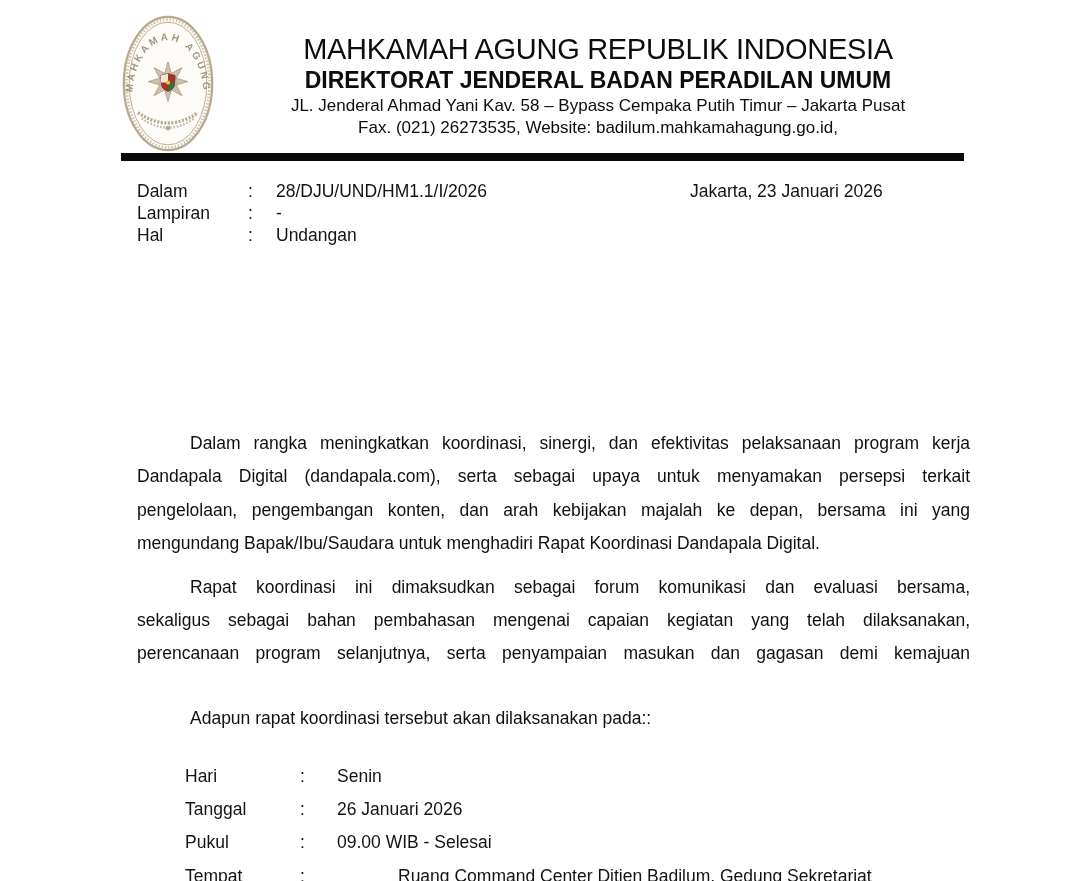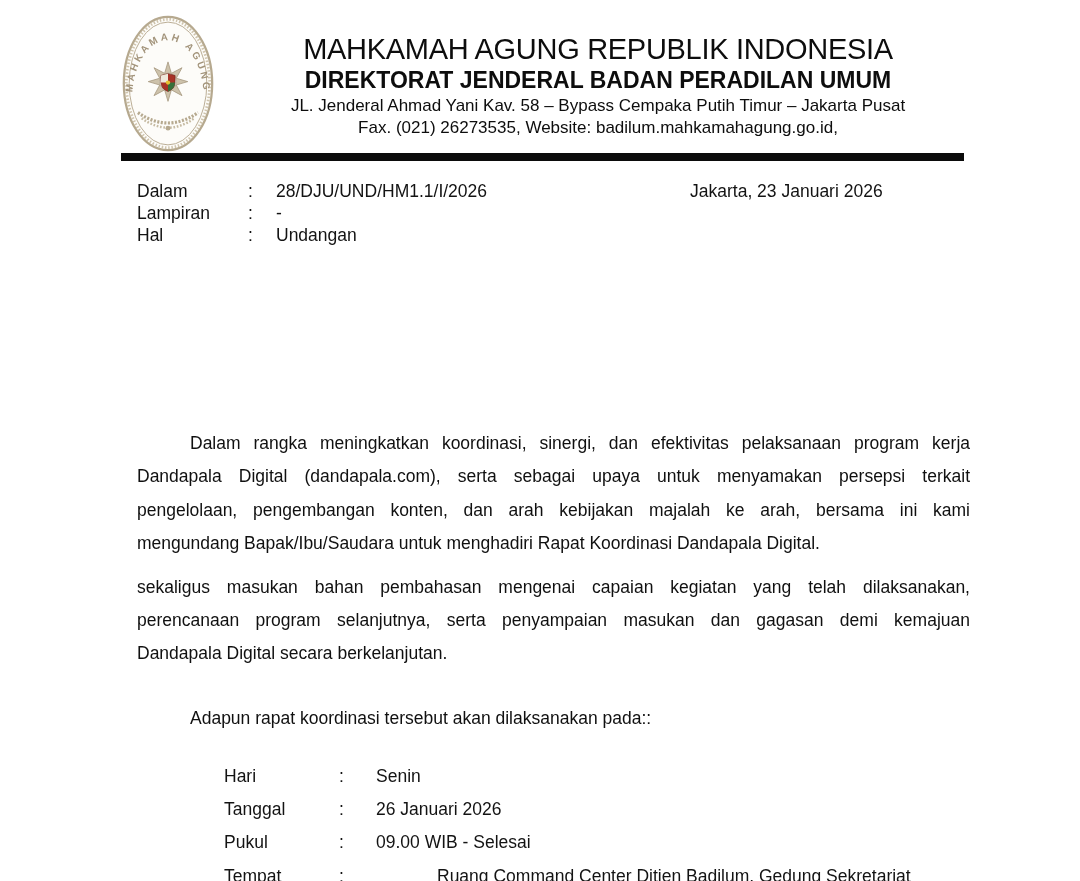--- a/index.html
+++ b/index.html
@@ -30,21 +30,21 @@
   
   .body-text{position:absolute;left:137px;top:427px;width:833px;font-size:17.5px;color:#101010;}
   .para{margin:0;}
   .para .line{line-height:33.4px;text-align:justify;text-align-last:justify;}
   .para .line.first{padding-left:53px;}
   .para .line.last{text-align:left;text-align-last:left;}
   .para.second{margin-top:10px;}
   .intro-line{margin-top:32px;line-height:30px;padding-left:53px;}
   
   .details{position:absolute;left:185px;top:760px;font-size:17.5px;}
-  .detail-row{display:flex;line-height:33.2px;margin-left:39px;}
+  .detail-row{display:flex;line-height:33.2px;}
   .detail-label{width:115px;}
   .detail-colon{width:37px;}
   .detail-row.tempat .detail-value{padding-left:61px;white-space:nowrap;}
 </style>
 </head>
 <body>
 
 <div class="page">
 
   <div class="seal">
@@ -102,27 +102,27 @@
       <span class="meta-value">Undangan</span>
     </div>
   </div>
   <div class="dateline">Jakarta, 23 Januari 2026</div>
 
 
   <div class="body-text">
     <div class="para first">
       <div class="line first">Dalam rangka meningkatkan koordinasi, sinergi, dan efektivitas pelaksanaan program kerja</div>
       <div class="line">Dandapala Digital (dandapala.com), serta sebagai upaya untuk menyamakan persepsi terkait</div>
-      <div class="line">pengelolaan, pengembangan konten, dan arah kebijakan majalah ke arah, bersama ini kami</div>
+      <div class="line">pengelolaan, pengembangan konten, dan arah kebijakan majalah ke depan, bersama ini yang</div>
       <div class="line last">mengundang Bapak/Ibu/Saudara untuk menghadiri Rapat Koordinasi Dandapala Digital.</div>
     </div>
     <div class="para second">
-      <div class="line">sekaligus masukan bahan pembahasan mengenai capaian kegiatan yang telah dilaksanakan,</div>
+      <div class="line first">Rapat koordinasi ini dimaksudkan sebagai forum komunikasi dan evaluasi bersama,</div>
+      <div class="line">sekaligus sebagai bahan pembahasan mengenai capaian kegiatan yang telah dilaksanakan,</div>
       <div class="line">perencanaan program selanjutnya, serta penyampaian masukan dan gagasan demi kemajuan</div>
-      <div class="line last">Dandapala Digital secara berkelanjutan.</div>
     </div>
     <div class="intro-line">Adapun rapat koordinasi tersebut akan dilaksanakan pada::</div>
   </div>
 
   <div class="details">
     <div class="detail-row">
       <span class="detail-label">Hari</span>
       <span class="detail-colon">:</span>
       <span class="detail-value">Senin</span>
     </div>

